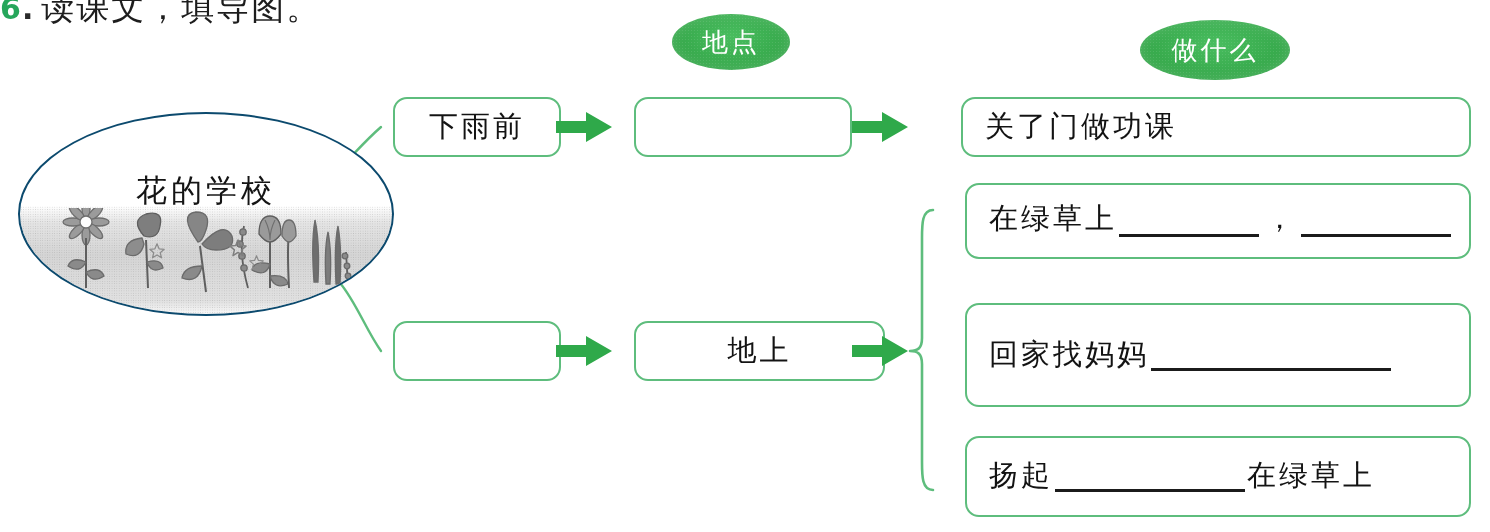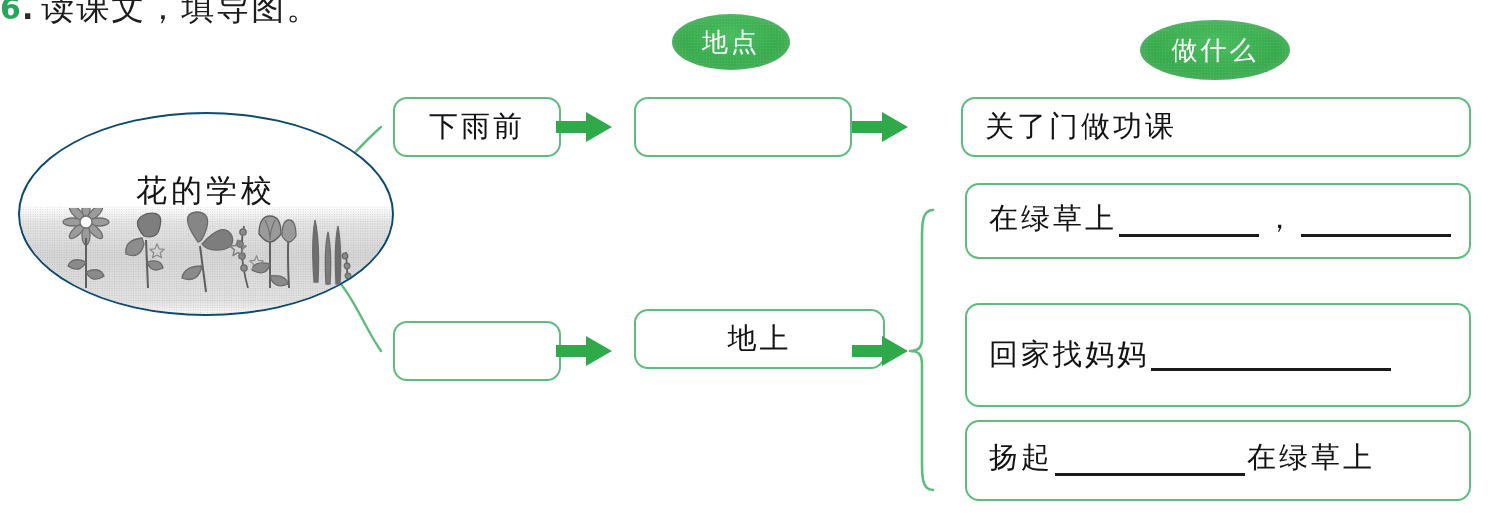--- a/index.html
+++ b/index.html
@@ -151,25 +151,25 @@
     white-space: nowrap;
   }
   .node-center { justify-content: center; }
   .node-left { padding-left: 22px; }
 
   .n-when1  { left: 381px;  top: 97px;  width: 168px; height: 60px; }
   .n-where1 { left: 622px;  top: 97px;  width: 218px; height: 60px; }
   .n-act1   { left: 949px;  top: 97px;  width: 510px; height: 60px; }
 
   .n-when2  { left: 381px;  top: 321px; width: 168px; height: 60px; }
-  .n-where2 { left: 622px;  top: 309px; width: 251px; height: 60px; }
+  .n-where2 { left: 622px;  top: 321px; width: 251px; height: 60px; }
 
   .n-act2   { left: 953px;  top: 183px; width: 506px; height: 76px; font-family: Liberation Mono, monospace; }
   .n-act3   { left: 953px;  top: 303px; width: 506px; height: 104px; }
-  .n-act4   { left: 953px;  top: 420px; width: 506px; height: 81px; font-family: Liberation Mono, monospace; }
+  .n-act4   { left: 953px;  top: 436px; width: 506px; height: 81px; }
 
   
   .sentence {
     display: flex;
     align-items: flex-end;
     white-space: nowrap;
     font-size: 29px;
     letter-spacing: 3px;
     color: #131313;
   }

